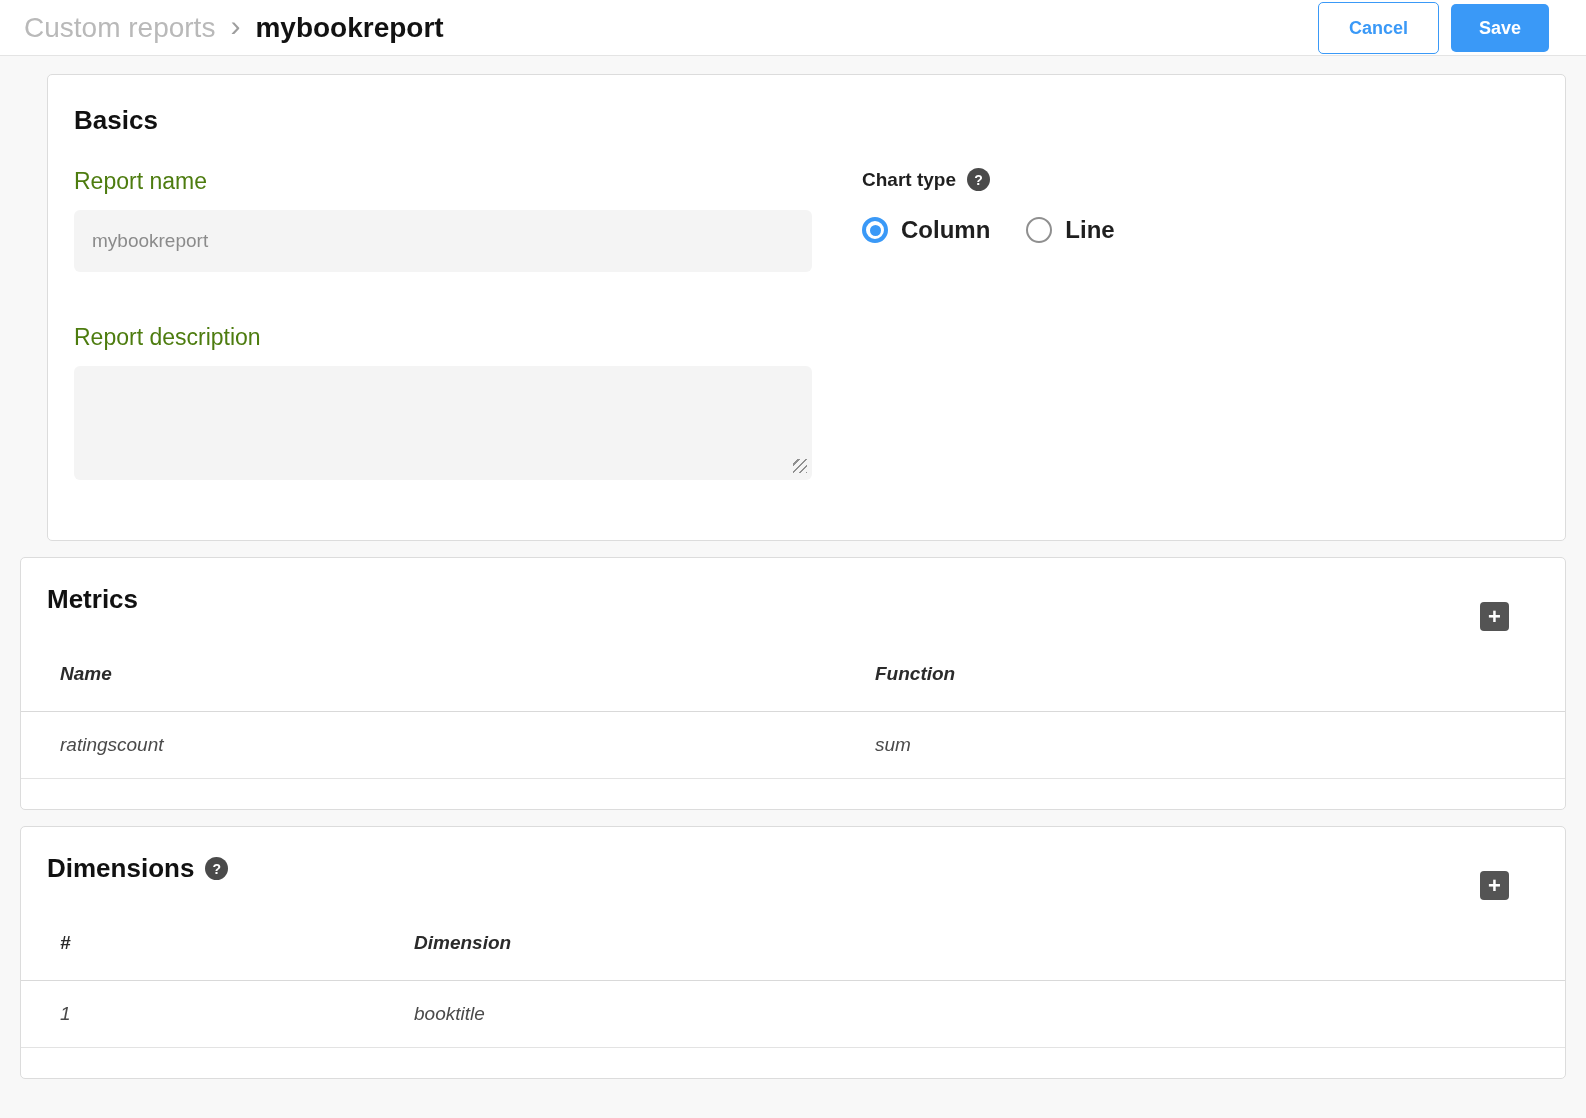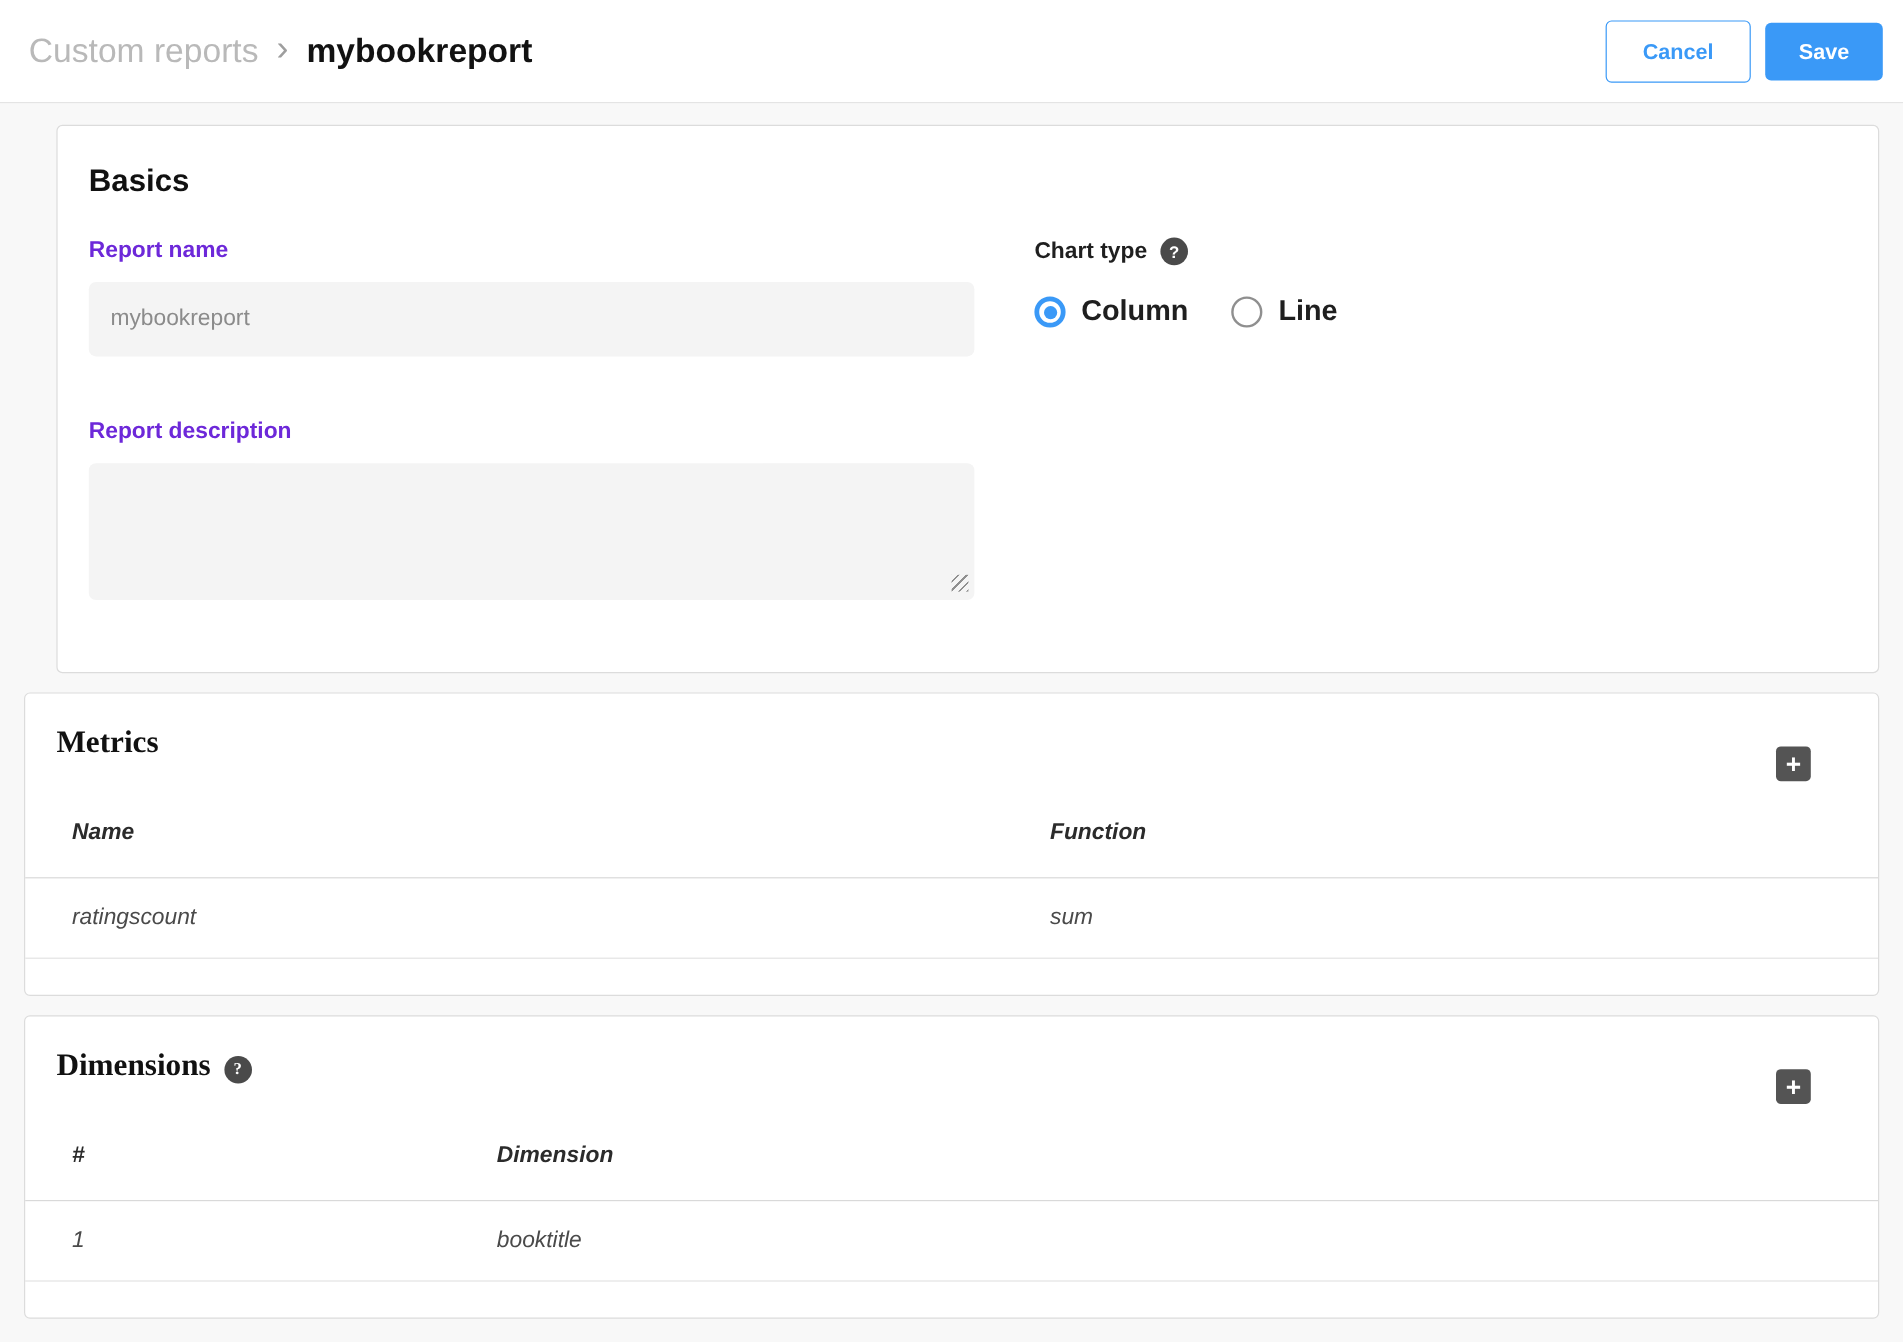--- a/index.html
+++ b/index.html
@@ -13,27 +13,27 @@
   body{
     width:1586px;
     min-height:1118px;
     background:#f8f8f8;
     font-family:"Liberation Sans","DejaVu Sans",sans-serif;
     color:#222;
   }
 
   
   .topbar{
-    height:86px;
+    height:56px;
     background:#fff;
     border-bottom:1px solid #e4e4e4;
     display:flex;
     align-items:center;
     justify-content:space-between;
-    padding:0 17px 0 24px;
+    padding:0 37px 0 24px;
   }
   .breadcrumb{display:flex;align-items:center;gap:15px;}
   .crumb-parent{font-size:28px;color:#b9b9b9;cursor:pointer;}
   .crumb-sep{font-size:30px;color:#9e9e9e;transform:translateY(-2px);}
   .crumb-current{font-size:28px;font-weight:700;color:#121212;}
   .header-actions{display:flex;align-items:center;gap:12px;}
   .btn{
     font-family:inherit;
     font-size:18px;
     font-weight:600;
@@ -73,23 +73,23 @@
   .card-basics{padding:30px 26px 60px;margin-left:27px;}
   .card-basics h2{margin-bottom:32px;}
   .basics-grid{
     display:grid;
     grid-template-columns:738px 1fr;
     column-gap:50px;
     align-items:start;
   }
   .field-label{
     display:block;
-    font-size:19px;
-    font-weight:700;
-    color:#6d28d9;
+    font-size:23px;
+    font-weight:400;
+    color:#4d7c0f;
     margin-bottom:15px;
   }
   .text-input{
     width:100%;
     height:62px;
     background:var(--input-bg);
     border:none;
     border-radius:6px;
     padding:0 18px;
     font-family:inherit;
@@ -181,21 +181,21 @@
     background:var(--accent-blue);
   }
 
   
   .card-head{
     display:flex;
     justify-content:space-between;
     align-items:flex-start;
     padding:26px 56px 0 26px;
   }
-  .card-head-left{display:flex;align-items:flex-end;gap:11px;font-family:Liberation Serif, serif;}
+  .card-head-left{display:flex;align-items:center;gap:11px;}
   .plus-btn{
     width:29px;
     height:29px;
     border-radius:4px;
     background:var(--add-button-bg);
     color:#fff;
     border:none;
     font-family:inherit;
     font-size:22px;
     font-weight:700;

